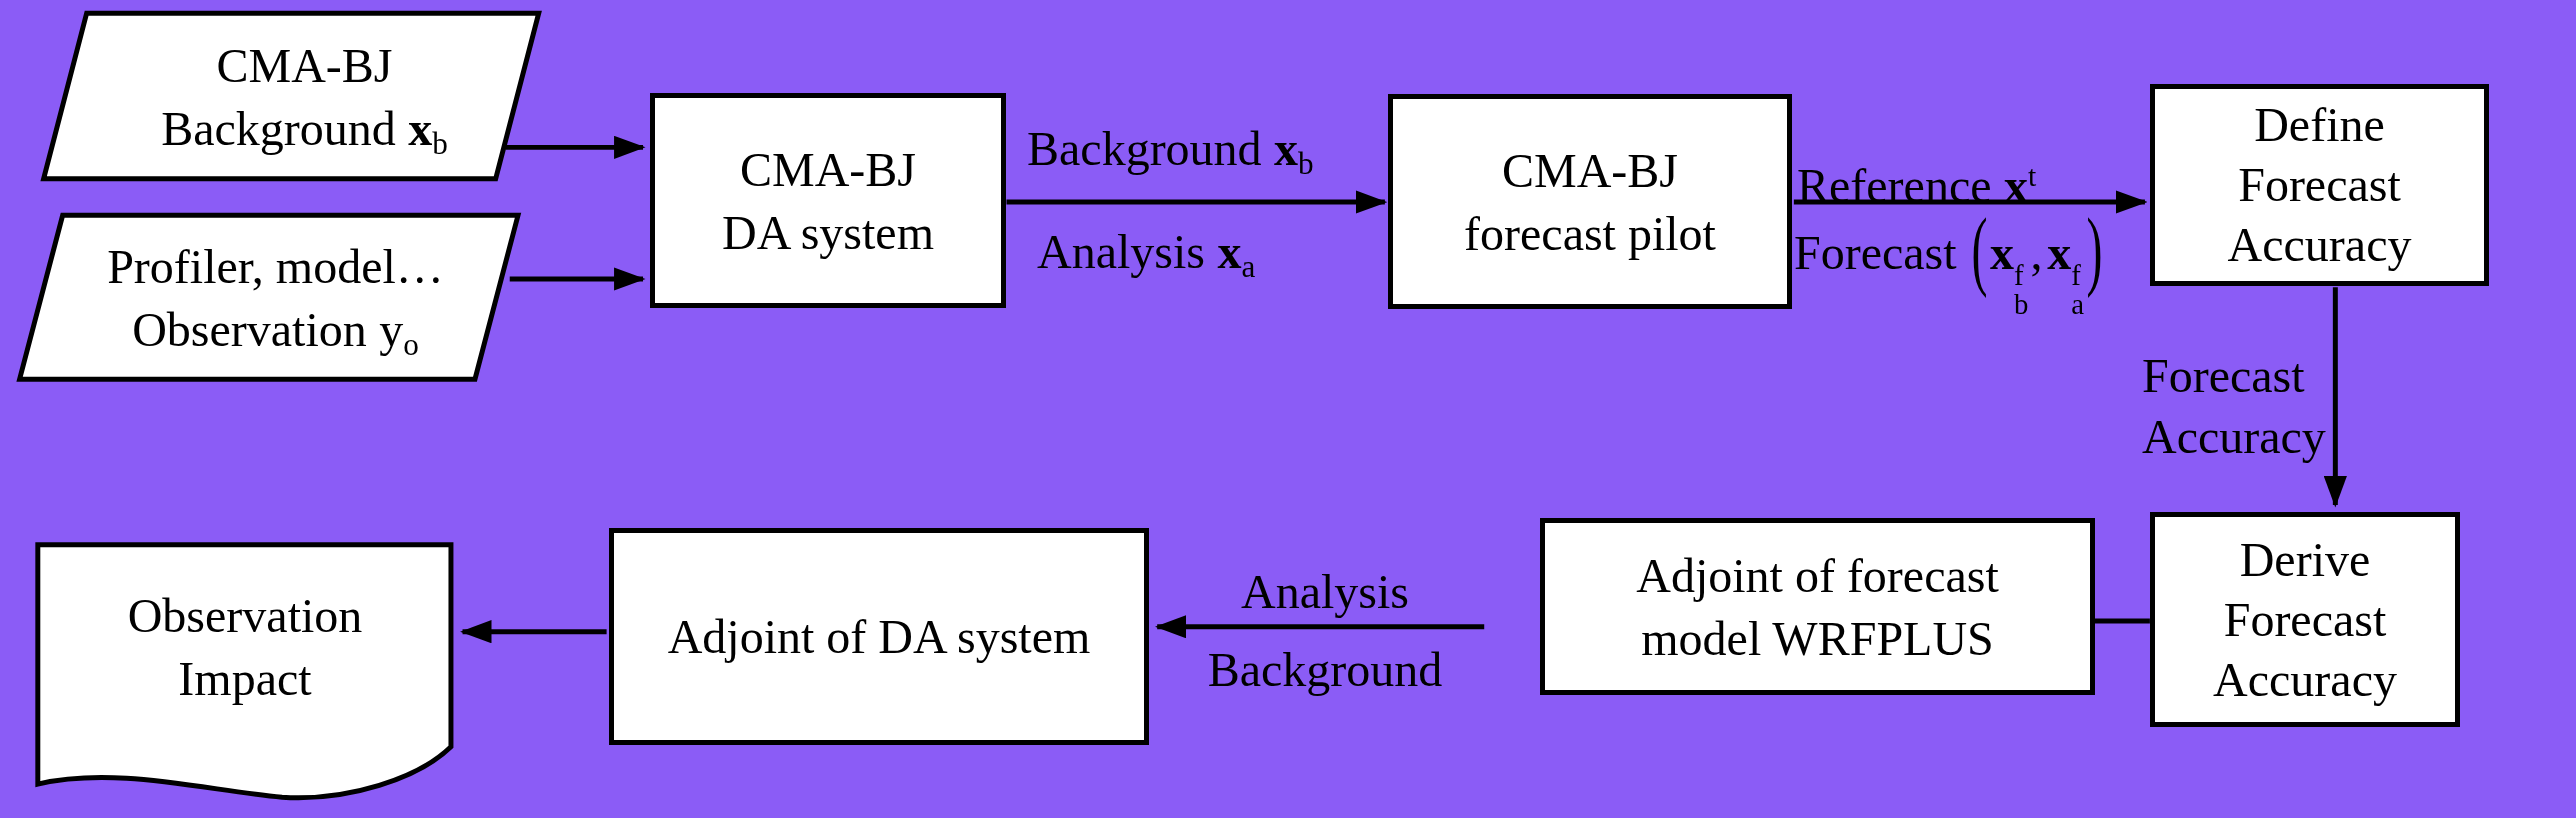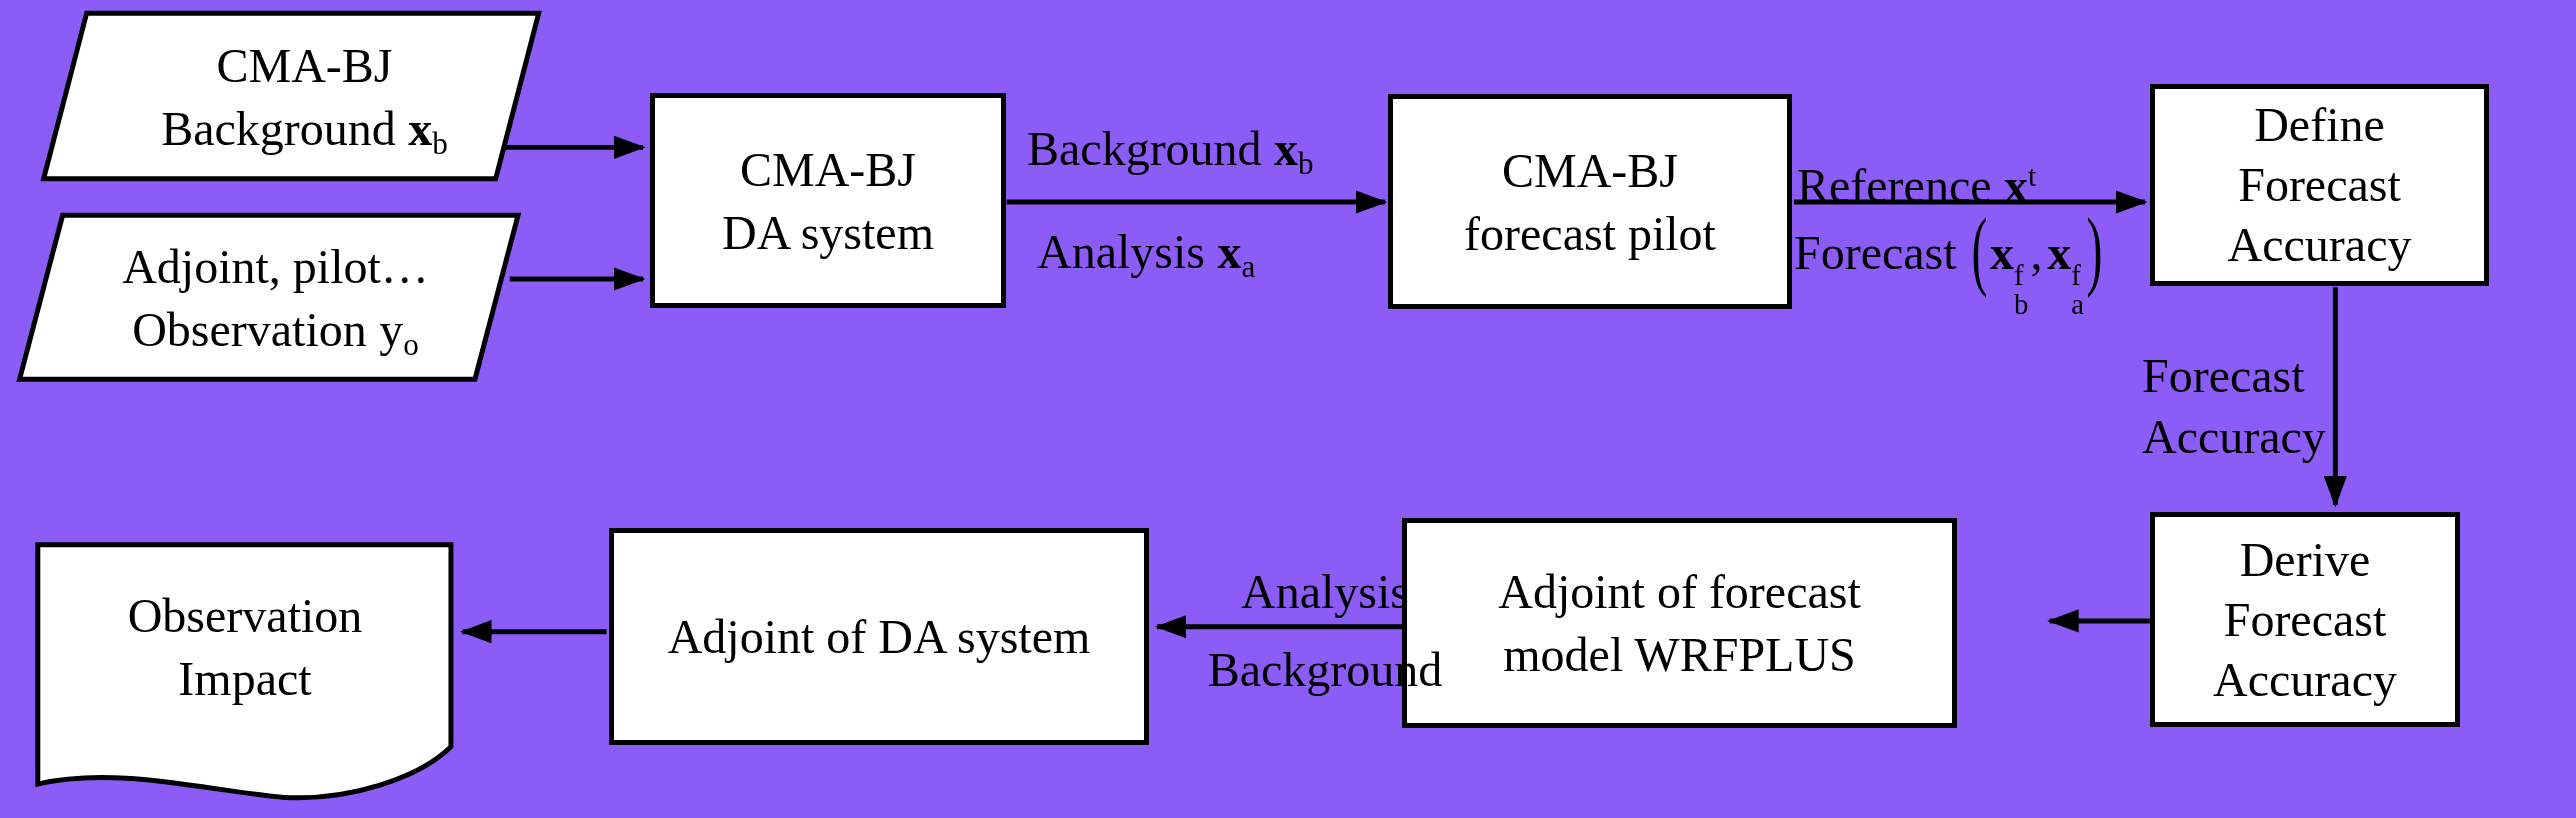--- a/index.html
+++ b/index.html
@@ -76,21 +76,21 @@
   </svg>
 
   <div class="shape-label" style="left:79px;top:18px;width:451px;height:157px;">
     <div>CMA-BJ</div>
     <div>
       <span class="w">Background</span><span class="vec">x</span><span class="sb">b</span>
     </div>
   </div>
 
   <div class="shape-label" style="left:50px;top:220px;width:451px;height:156px;">
-    <div>Adjoint, pilot…</div>
+    <div>Profiler, model…</div>
     <div>
       <span class="w">Observation</span><span class="plain">y</span><span class="sb">o</span>
     </div>
   </div>
 
   <div class="node" style="left:650px;top:93px;width:356px;height:215px;">
     <div>CMA-BJ</div>
     <div>DA system</div>
   </div>
 
@@ -104,21 +104,21 @@
     <div>Forecast</div>
     <div>Accuracy</div>
   </div>
 
   <div class="node" style="left:2150px;top:512px;width:310px;height:215px;line-height:60px;">
     <div>Derive</div>
     <div>Forecast</div>
     <div>Accuracy</div>
   </div>
 
-  <div class="node" style="left:1402px;top:518px;width:555px;height:210px;">
+  <div class="node" style="left:1540px;top:518px;width:555px;height:177px;">
     <div>Adjoint of forecast</div>
     <div>model WRFPLUS</div>
   </div>
 
   <div class="node" style="left:609px;top:528px;width:540px;height:217px;gap:22px;">
     <div>Adjoint of DA system</div>
   </div>
 
   <div class="shape-label" style="left:46px;top:576px;width:398px;height:141px;">
     <div>Observation</div>

